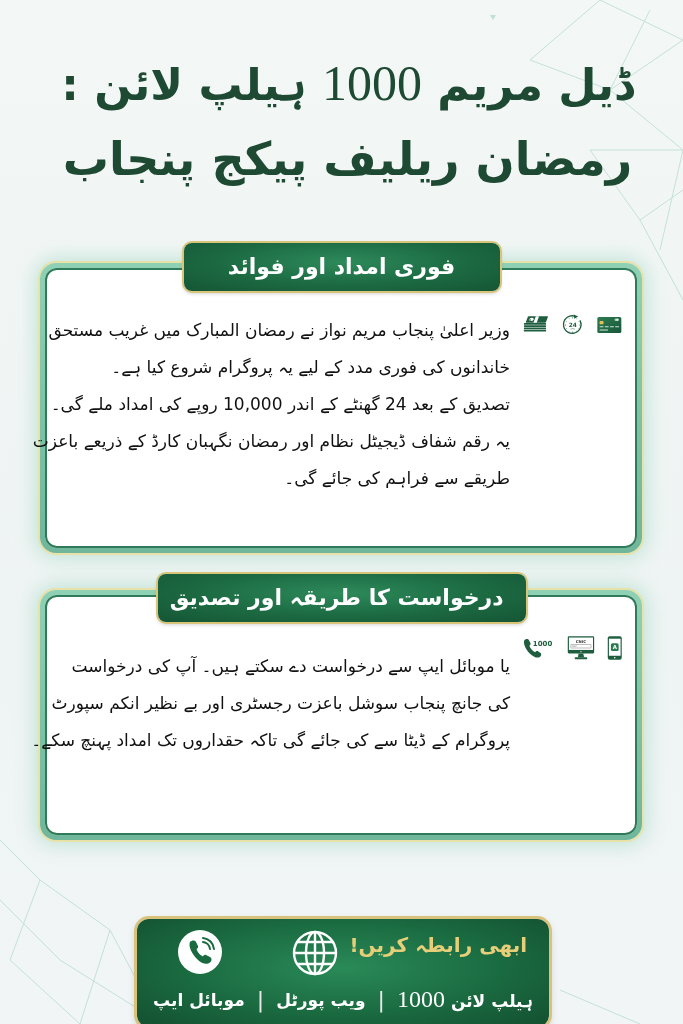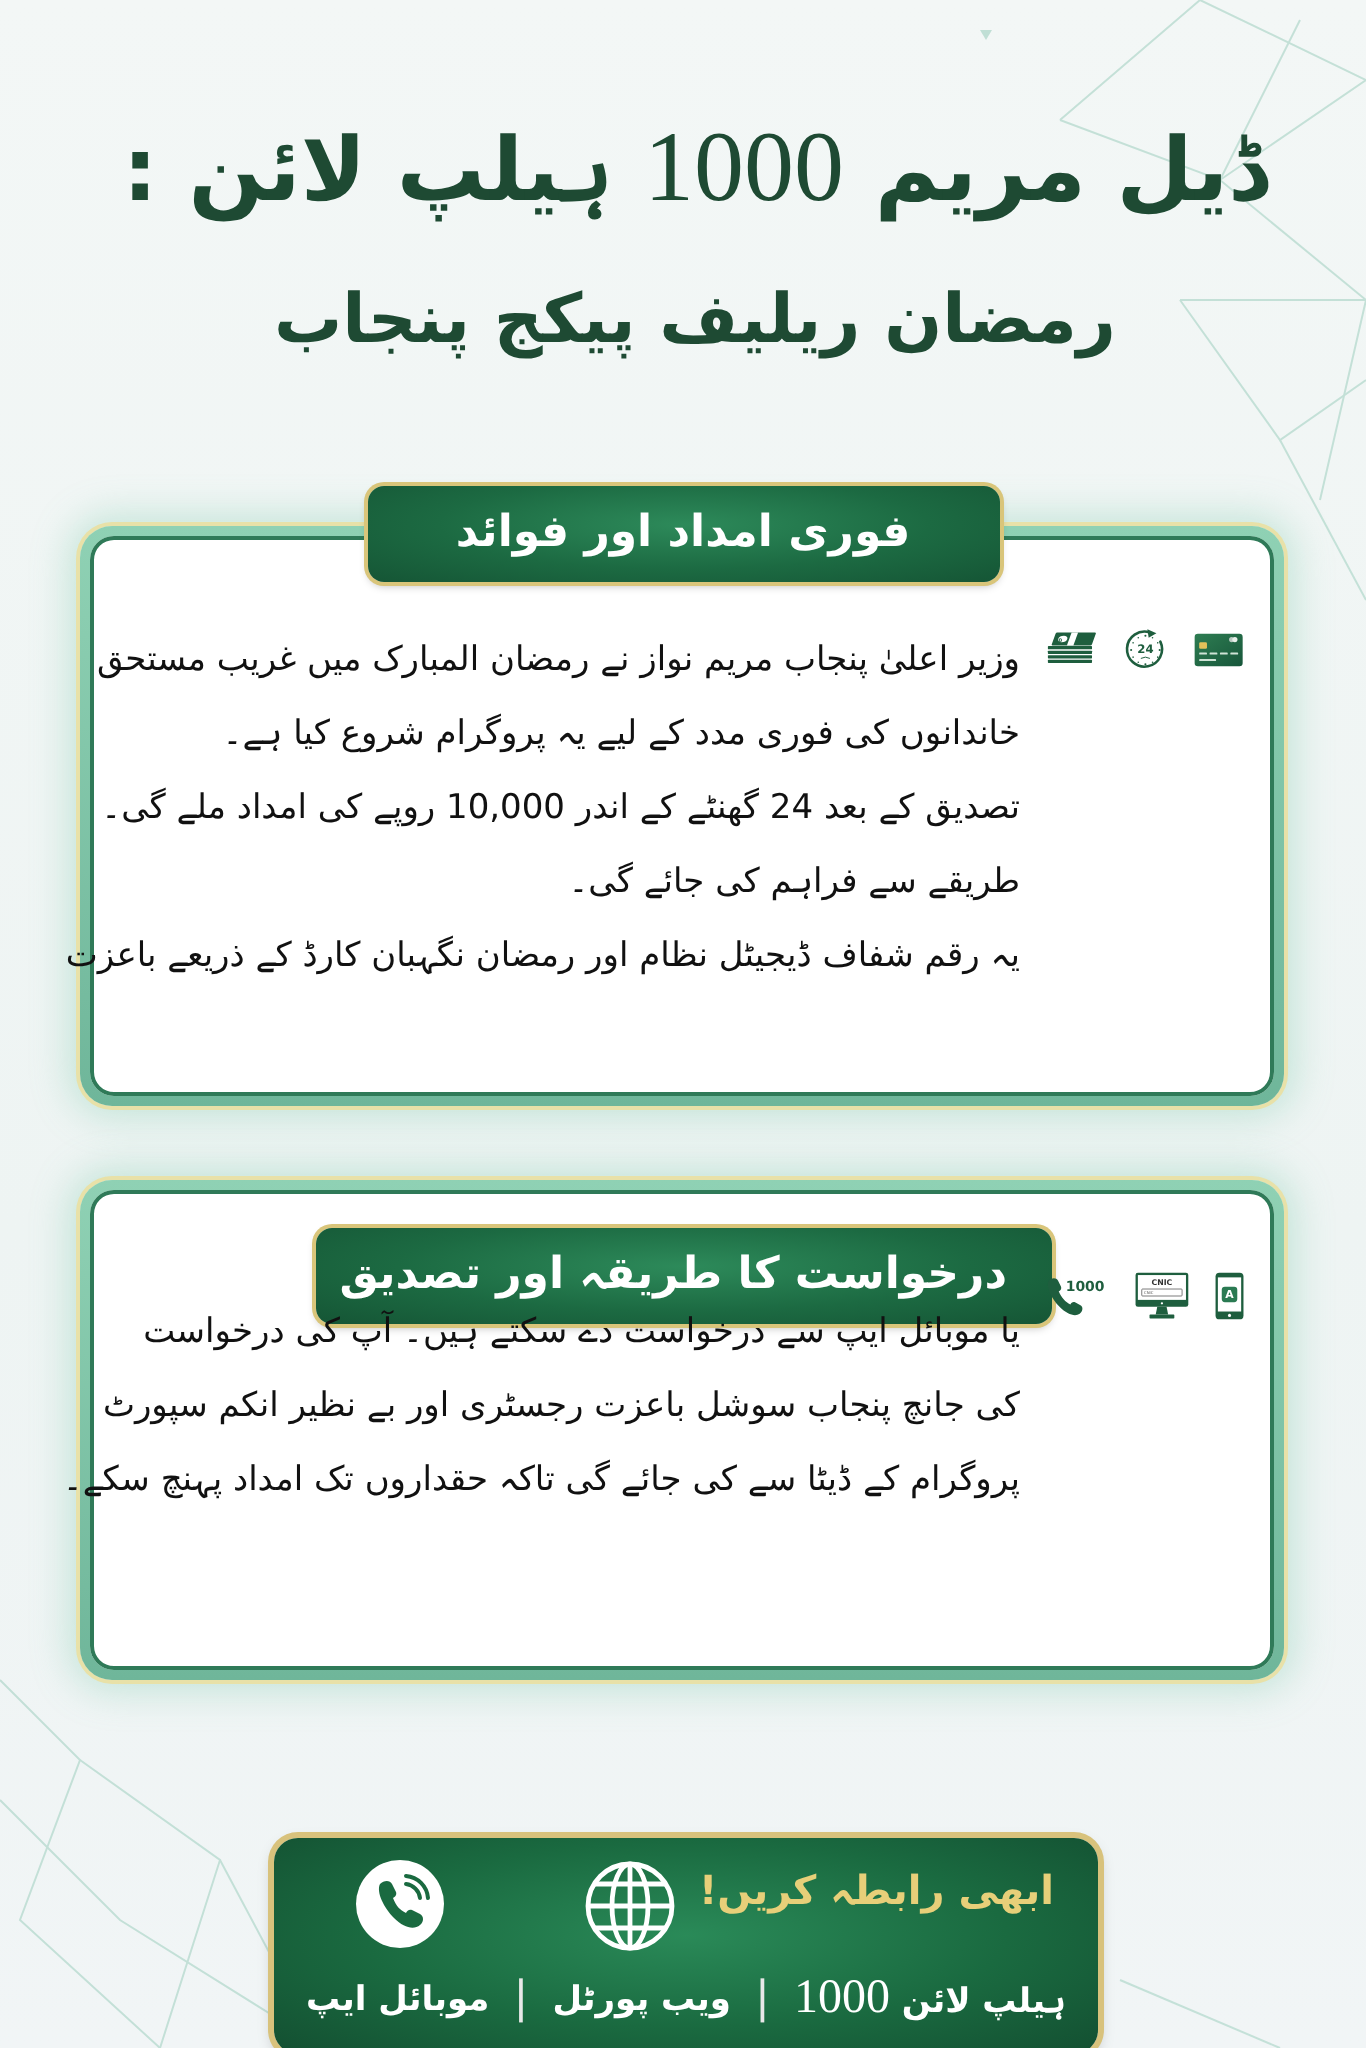--- a/index.html
+++ b/index.html
@@ -13,21 +13,21 @@
   .bg-pattern { position: absolute; inset: 0; pointer-events: none; }
   .title {
     position: absolute; left: 40px; right: 28px; top: 50px;
     text-align: center; direction: rtl;
     color: #1e4a33;
     font-family: "DejaVu Sans", sans-serif;
     font-weight: bold;
   }
   .title .line1 { font-size: 44px; line-height: 66px; }
   .title .line1 .num { font-family: "Liberation Serif", serif; font-weight: normal; font-size: 50px; }
-  .title .line2 { font-size: 34px; line-height: 66px; margin-top: 8px; }
+  .title .line2 { font-size: 46px; line-height: 66px; margin-top: 8px; }
 
   .card {
     position: absolute;
     left: 40px; width: 602px;
     border-radius: 16px;
     padding: 5px;
     background: linear-gradient(180deg, #8fd1b4 0%, #6fb69a 100%);
     box-shadow: 0 0 0 2px #e8e1a8, 0 0 18px 6px rgba(120, 200, 170, 0.35);
   }
   .card-inner {
@@ -51,21 +51,21 @@
     color: #ffffff;
     font-family: "DejaVu Sans", sans-serif;
     font-weight: bold;
     font-size: 22px;
     line-height: 48px;
     text-align: center;
     white-space: nowrap;
     direction: rtl;
   }
   .banner-1 { top: 243px; width: 316px; }
-  .banner-2 { top: 574px; width: 368px; margin-top: 40px; }
+  .banner-2 { top: 574px; width: 368px; }
 
   .body-text {
     position: absolute;
     direction: rtl;
     text-align: right;
     font-family: "DejaVu Sans", sans-serif;
     font-size: 17px;
     line-height: 37px;
     color: #111;
   }
@@ -142,22 +142,22 @@
 
 <div class="card card-1">
   <div class="card-inner"></div>
 </div>
 <div class="banner banner-1">فوری امداد اور فوائد</div>
 
 <div class="body-text body-1">
   <p>وزیر اعلیٰ پنجاب مریم نواز نے رمضان المبارک میں غریب مستحق</p>
   <p>خاندانوں کی فوری مدد کے لیے یہ پروگرام شروع کیا ہے۔</p>
   <p>تصدیق کے بعد 24 گھنٹے کے اندر 10,000 روپے کی امداد ملے گی۔</p>
+  <p>یہ رقم شفاف ڈیجیٹل نظام اور رمضان نگہبان کارڈ کے ذریعے باعزت</p>
   <p>طریقے سے فراہم کی جائے گی۔</p>
-  <p>یہ رقم شفاف ڈیجیٹل نظام اور رمضان نگہبان کارڈ کے ذریعے باعزت</p>
 </div>
 
 <div class="icon-col icon-col-1">
 
   <svg width="80" height="62" viewBox="0 0 80 62">
     <g fill="#1e5e3e">
       <rect x="6" y="46" width="68" height="5" rx="1"></rect>
       <rect x="6" y="39" width="68" height="5" rx="1"></rect>
       <rect x="6" y="32" width="68" height="5" rx="1"></rect>
       <rect x="6" y="25" width="68" height="5" rx="1"></rect>

